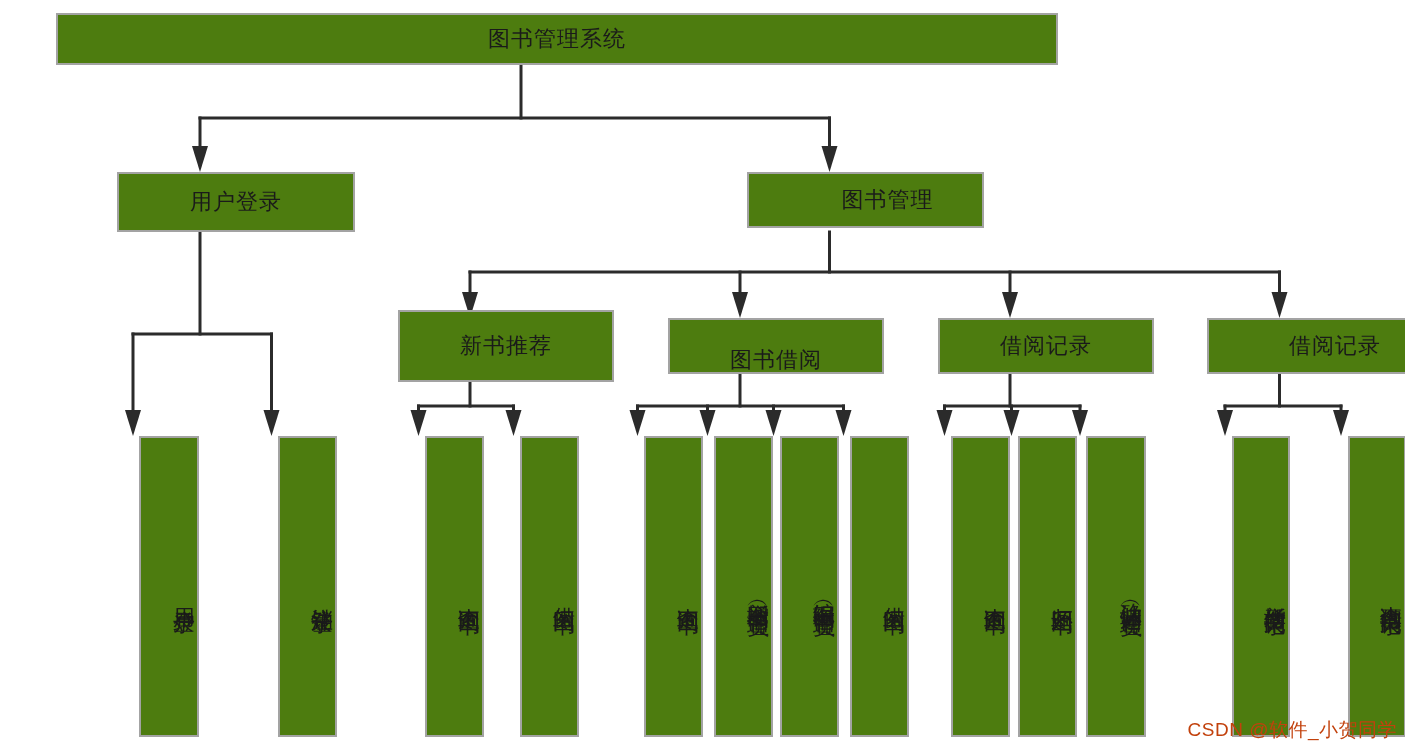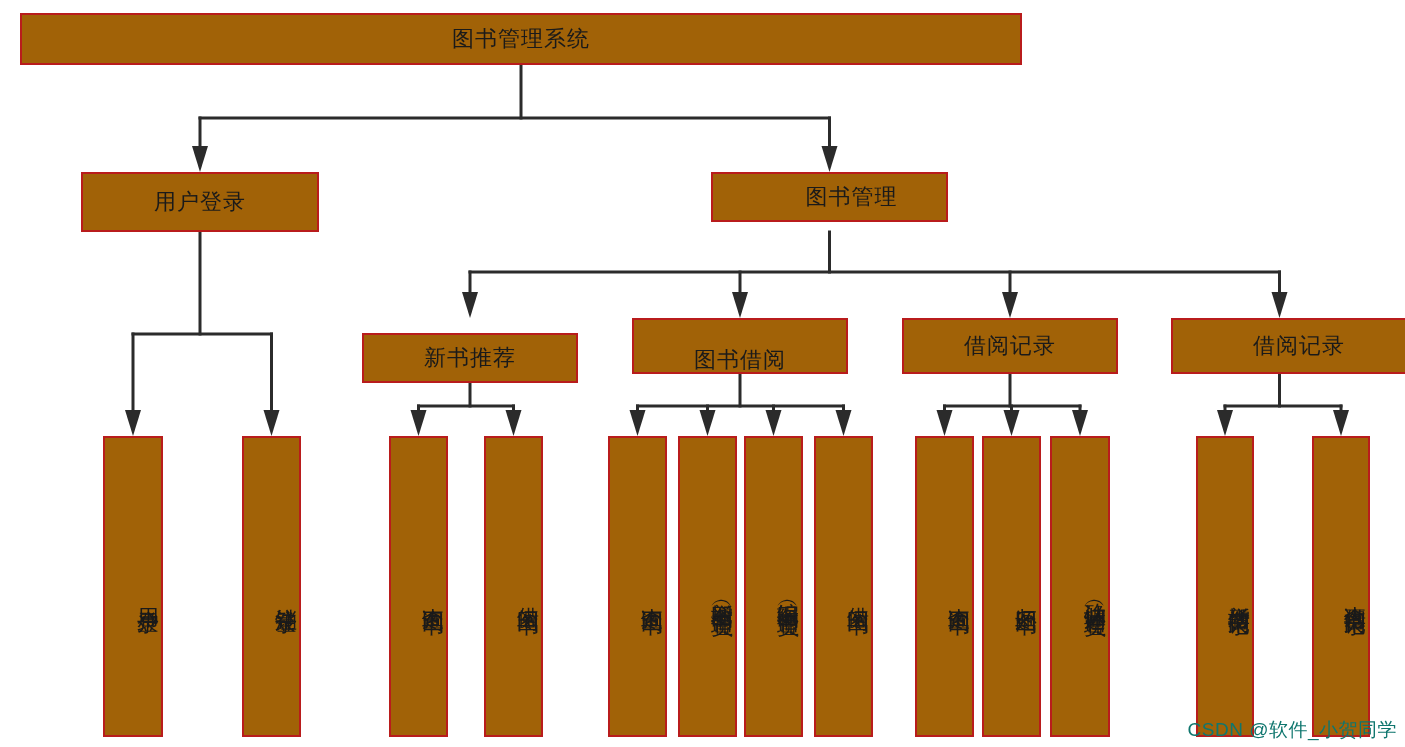--- a/index.html
+++ b/index.html
@@ -24,26 +24,27 @@
     position: absolute;
     left: 0;
     top: 0;
     width: 1405px;
     height: 747px;
     pointer-events: none;
   }
   .node {
     position: absolute;
     box-sizing: border-box;
-    border: 2px solid #b91c1c;
-    background: #a16207;
+    border: 2px solid #a3a3a3;
+    background: #4d7c0f;
     display: flex;
     align-items: center;
     justify-content: center;
     color: #1a1a1a;
+    margin-left: 36px;
   }
   .node.horiz {
     font-size: 22px;
     letter-spacing: 1px;
     line-height: 1.1;
   }
   .node.vert {
     writing-mode: vertical-rl;
     text-orientation: upright;
     align-items: flex-start;
@@ -56,21 +57,21 @@
   .node.vert .label {
     writing-mode: vertical-rl;
     text-orientation: upright;
     display: block;
   }
   .watermark {
     position: absolute;
     right: 8px;
     bottom: 4px;
     font-size: 19px;
-    color: #0f766e;
+    color: #c2410c;
     white-space: nowrap;
     letter-spacing: 0.5px;
   }
 </style>
 </head>
 <body>
 
 <div id="diagram-root">
 
   <svg class="edges" viewBox="0 0 1405 747" width="1405" height="747" aria-hidden="true">
@@ -132,24 +133,24 @@
       </g>
   </svg>
 
   <div id="node-layer">
       <div class="node horiz" style="left: 20px; top: 13px; width: 1002px; height: 52px;">
         <span class="label">图书管理系统</span>
       </div>
       <div class="node horiz" style="left: 81px; top: 172px; width: 238px; height: 60px;">
         <span class="label">用户登录</span>
       </div>
-      <div class="node horiz" style="left: 711px; top: 172px; width: 237px; height: 50px; padding-left: 44px;">
+      <div class="node horiz" style="left: 711px; top: 172px; width: 237px; height: 56px; padding-left: 44px;">
         <span class="label">图书管理</span>
       </div>
-      <div class="node horiz" style="left: 362px; top: 333px; width: 216px; height: 50px;">
+      <div class="node horiz" style="left: 362px; top: 310px; width: 216px; height: 72px;">
         <span class="label">新书推荐</span>
       </div>
       <div class="node horiz" style="left: 632px; top: 318px; width: 216px; height: 56px; align-items: flex-end;">
         <span class="label">图书借阅</span>
       </div>
       <div class="node horiz" style="left: 902px; top: 318px; width: 216px; height: 56px;">
         <span class="label">借阅记录</span>
       </div>
       <div class="node horiz" style="left: 1171px; top: 318px; width: 256px; height: 56px;">
         <span class="label">借阅记录</span>

